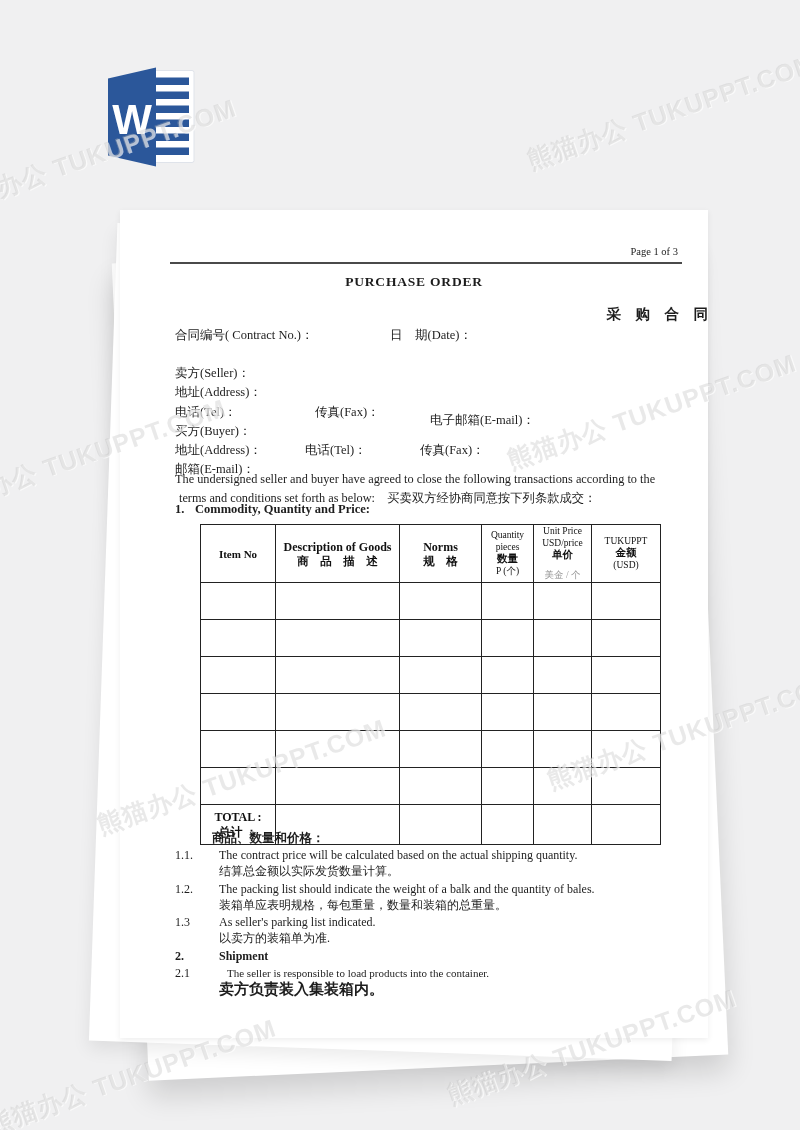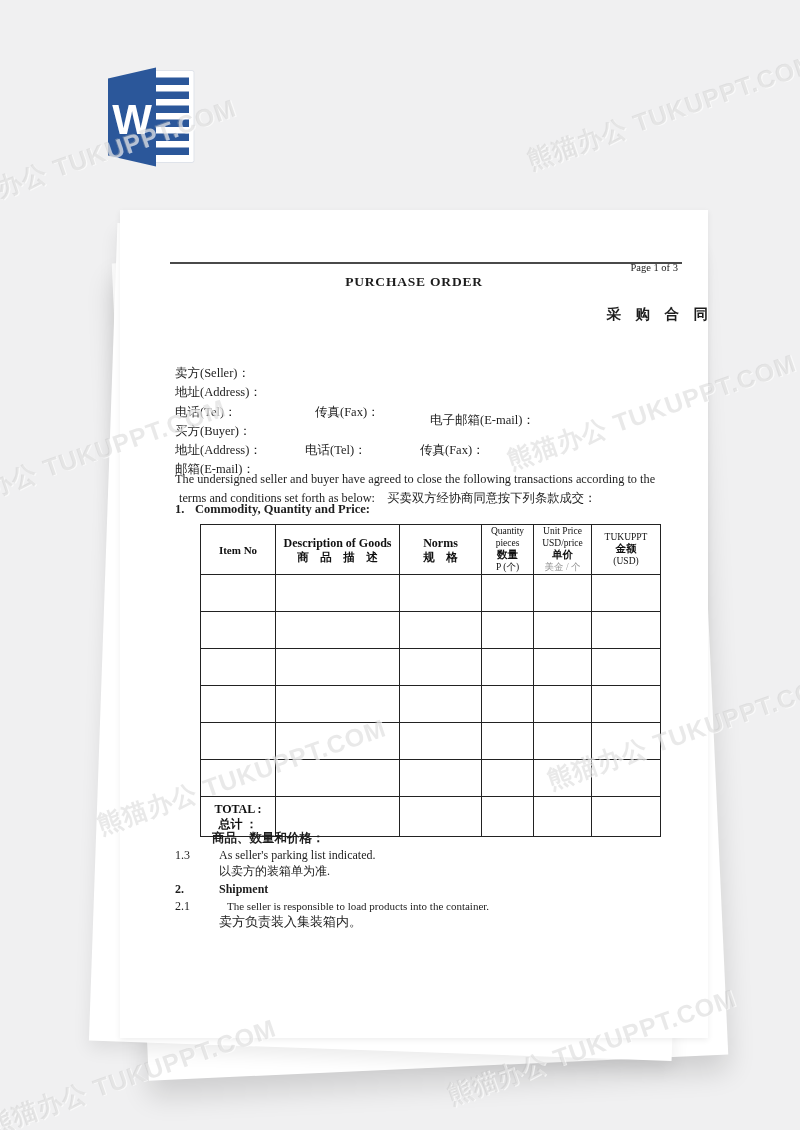--- a/index.html
+++ b/index.html
@@ -13,21 +13,21 @@
 
   
   .sheet{position:absolute;background:#ffffff;}
   .sheet-c{left:130px;top:250px;width:580px;height:818px;transform:rotate(-2.6deg);
            box-shadow:0 16px 28px rgba(0,0,0,0.14);}
   .sheet-b{left:103px;top:233px;width:583px;height:818px;transform:rotate(2deg);
            box-shadow:0 8px 18px rgba(0,0,0,0.08);}
   .front-page{left:120px;top:210px;width:588px;height:828px;box-shadow:0 2px 6px rgba(0,0,0,0.07);}
 
   
-  .page-num{position:absolute;top:36px;right:30px;font-size:10.5px;color:#222;margin-top:16px;}
+  .page-num{position:absolute;top:36px;right:30px;font-size:10.5px;color:#222;}
   .rule{position:absolute;top:52px;left:50px;right:26px;border-top:2px solid #4a4a4a;}
   .title-en{position:absolute;top:64px;left:0;right:0;text-align:center;font-weight:bold;
             font-size:13.5px;letter-spacing:0.8px;}
   .title-zh{position:absolute;top:95px;left:0;right:0;text-align:right;font-size:14.5px;font-weight:600;}
   .line-contract{position:absolute;top:117px;left:55px;right:30px;font-size:12.5px;}
   .line-contract .date{position:absolute;left:215px;top:0;}
   .info{position:absolute;top:146px;left:55px;right:30px;font-size:12.5px;line-height:19.3px;margin-top:8px;}
   .info .r{position:relative;}
   .info .at140{position:absolute;left:140px;top:0;}
   .info .at255{position:absolute;left:255px;top:8px;}
@@ -43,31 +43,31 @@
             text-align:center;color:#111;font-size:11px;table-layout:fixed;}
   .po-table,.po-table th,.po-table td{border:1.4px solid #222;}
   .po-table th{height:47px;padding:1px 0;font-weight:normal;vertical-align:middle;}
   .po-table td{height:36px;padding:0;}
   .po-table tr.total-row td{height:39px;}
   .h-en-b{font-weight:bold;font-size:12px;line-height:14px;}
   .h-zh-b{font-weight:bold;font-size:11.5px;line-height:14px;}
   .h-item{font-weight:bold;font-size:11px;}
   .h-sm{font-size:9.5px;line-height:11.5px;}
   .h-sm-b{font-size:10.5px;font-weight:bold;line-height:12.5px;}
-  .h-gray{color:#949494;}
+  .h-gray{color:#949494;margin-top:8px;}
   .total-cell{font-weight:bold;font-size:12px;line-height:15px;}
 
   .sec1-sub{position:absolute;top:620px;left:92px;font-weight:bold;font-size:12.5px;}
   .clauses{position:absolute;top:637px;left:55px;right:30px;font-size:12px;line-height:16px;}
   .ci{display:grid;grid-template-columns:44px 1fr;margin-bottom:1.5px;}
   .ci .zh{grid-column:2;}
   .ci.bold .no,.ci.bold .en,.ci.bold .zh{font-weight:bold;}
   .ci.bold .zh{padding-left:10px;}
   .ci.small .en{font-size:11px;margin-left:8px;}
-  .ci.small .zh{font-size:13px;}
+  .ci.small .zh{font-size:15px;font-weight:bold;}
 
   
   .wm{position:absolute;font-family:"Liberation Sans","DejaVu Sans",sans-serif;font-weight:700;
       font-size:25px;letter-spacing:1px;white-space:nowrap;transform:rotate(-19deg);
       color:rgba(186,186,186,0.32);text-shadow:1px 1px 0 rgba(255,255,255,0.65);
       z-index:20;pointer-events:none;}
 </style>
 </head>
 <body>
 
@@ -88,20 +88,24 @@
 
   <div class="sheet sheet-c"></div>
   <div class="sheet sheet-b"></div>
 
   <div class="sheet front-page">
     <div class="page-num">Page 1 of 3</div>
     <div class="rule"></div>
     <div class="title-en">PURCHASE ORDER</div>
     <div class="title-zh">采　购　合　同</div>
 
+    <div class="line-contract">
+      <span>合同编号( Contract No.)：</span>
+      <span class="date">日　期(Date)：</span>
+    </div>
 
     <div class="info">
       <div class="r"><span>卖方(Seller)：</span></div>
       <div class="r"><span>地址(Address)：</span></div>
       <div class="r">
         <span>电话(Tel)：</span>
         <span class="at140">传真(Fax)：</span>
         <span class="at255">电子邮箱(E-mail)：</span>
       </div>
       <div class="r"><span>买方(Buyer)：</span></div>
@@ -225,20 +229,30 @@
           <td></td>
           <td></td>
         </tr>
       </tbody>
     </table>
 
     <div class="sec1-sub">商品、数量和价格：</div>
 
     <div class="clauses">
       <div class="ci">
+        <span class="no">1.1.</span>
+        <span class="en">The contract price will be calculated based on the actual shipping quantity.</span>
+        <span class="zh">结算总金额以实际发货数量计算。</span>
+      </div>
+      <div class="ci">
+        <span class="no">1.2.</span>
+        <span class="en">The packing list should indicate the weight of a balk and the quantity of bales.</span>
+        <span class="zh">装箱单应表明规格，每包重量，数量和装箱的总重量。</span>
+      </div>
+      <div class="ci">
         <span class="no">1.3</span>
         <span class="en">As seller's parking list indicated.</span>
         <span class="zh">以卖方的装箱单为准.</span>
       </div>
       <div class="ci bold">
         <span class="no">2.</span>
         <span class="en">Shipment</span>
       </div>
       <div class="ci small">
         <span class="no">2.1</span>

